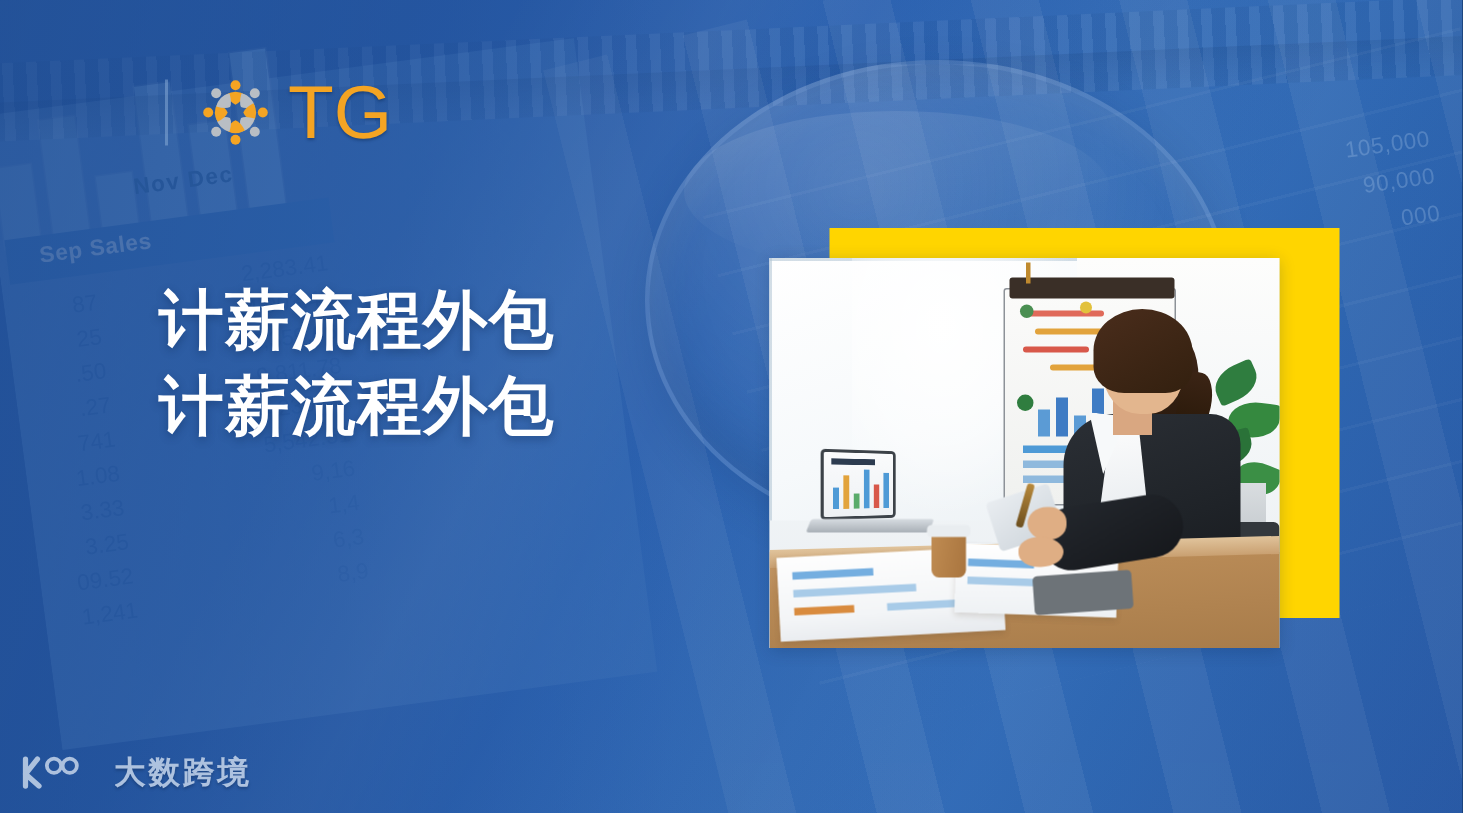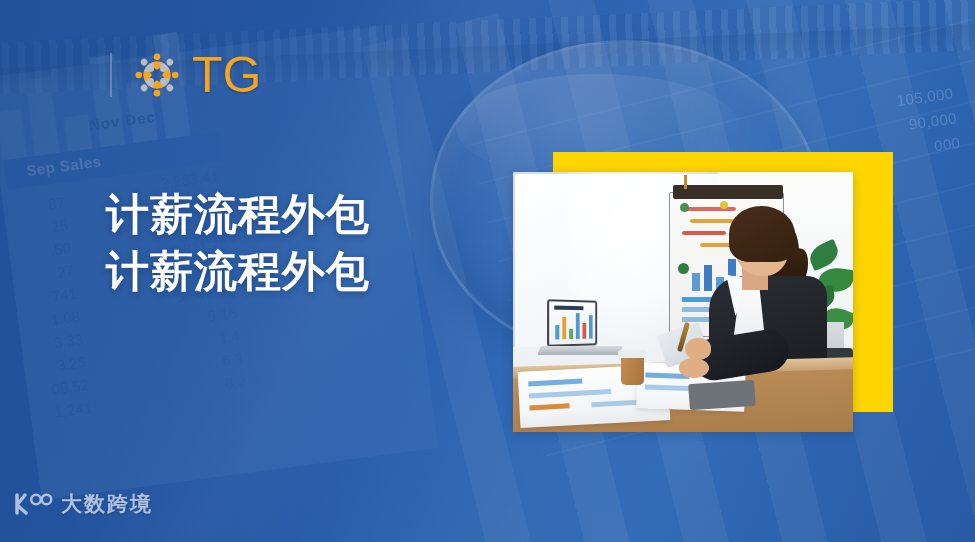--- a/index.html
+++ b/index.html
@@ -440,24 +440,24 @@
   .ph-pen {
     left: 168px; top: 150px; width: 5px; height: 30px;
     background: linear-gradient(180deg,#b98a3c,#6d4f1f);
     transform: rotate(16deg); border-radius: 2px;
   }
 
   
   .watermark {
     position: absolute;
     left: 12px;
-    bottom: 24px;
+    bottom: 13px;
     display: flex;
     align-items: center;
-    gap: 7px;
+    gap: 22px;
     opacity: .72;
   }
   .wm-mark { display: block; }
   .wm-text {
     color: #e2ecf8;
     font-size: 21px;
     font-weight: bold;
     letter-spacing: 2px;
     text-shadow: 0 1px 2px rgba(10,34,72,.5);
   }

